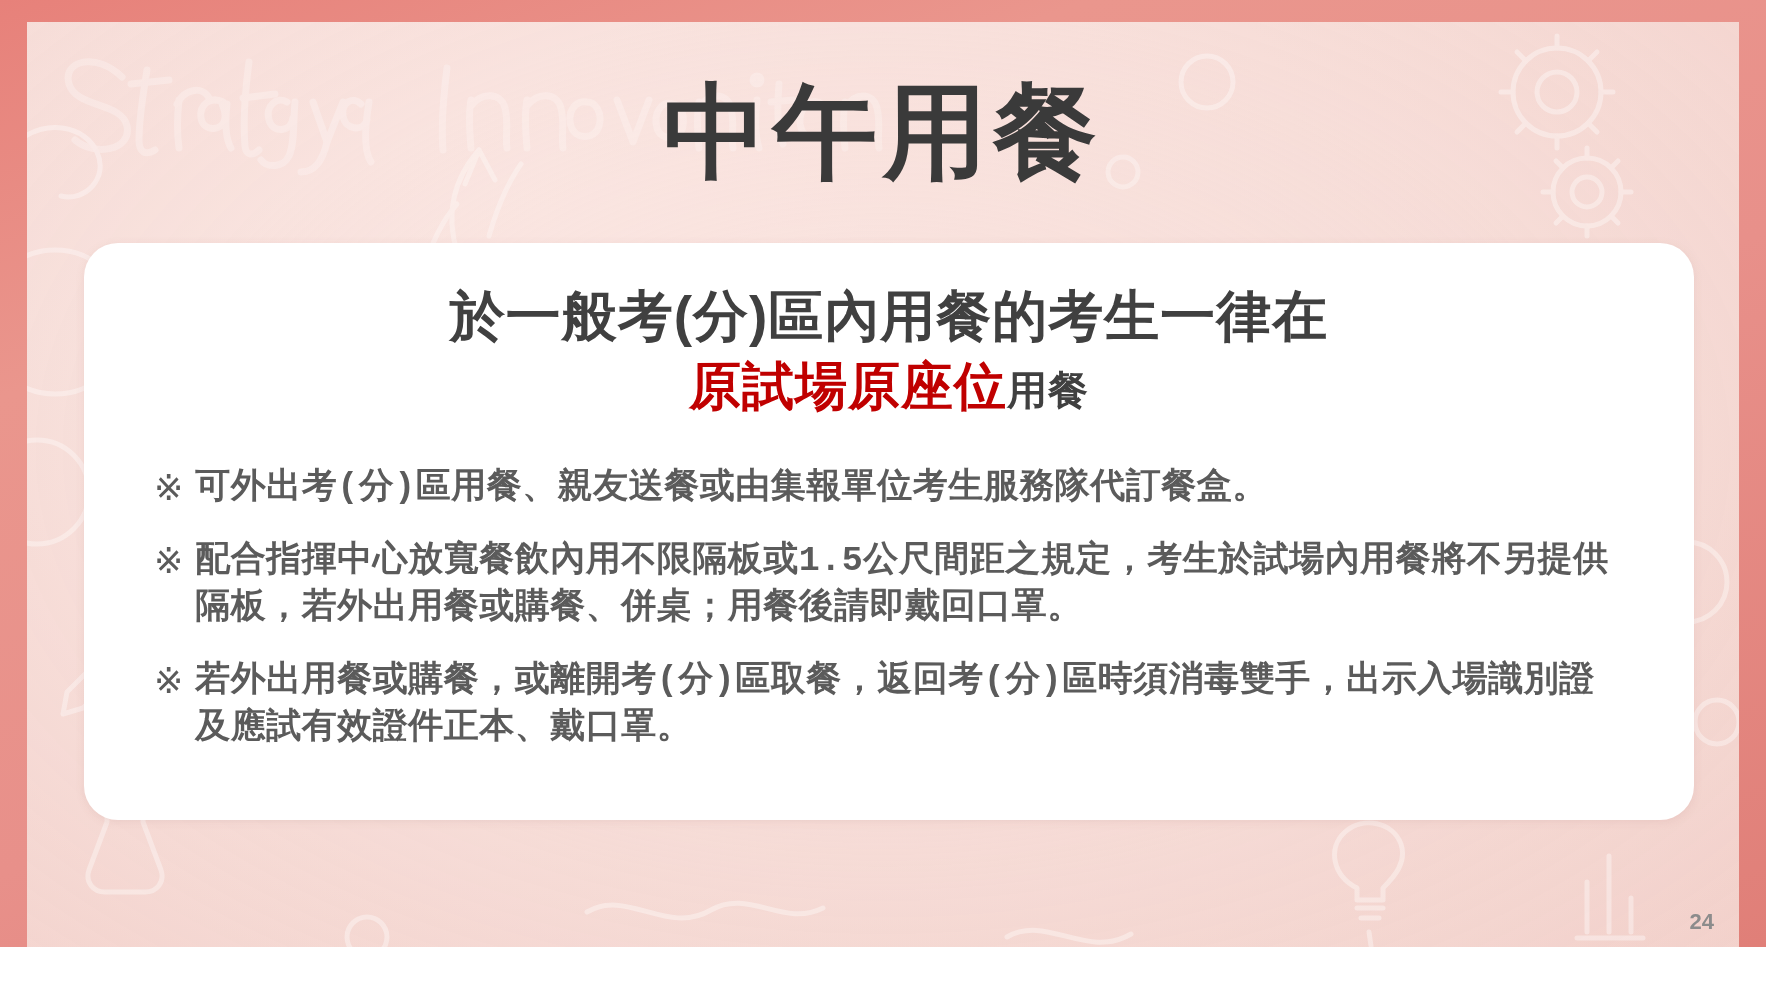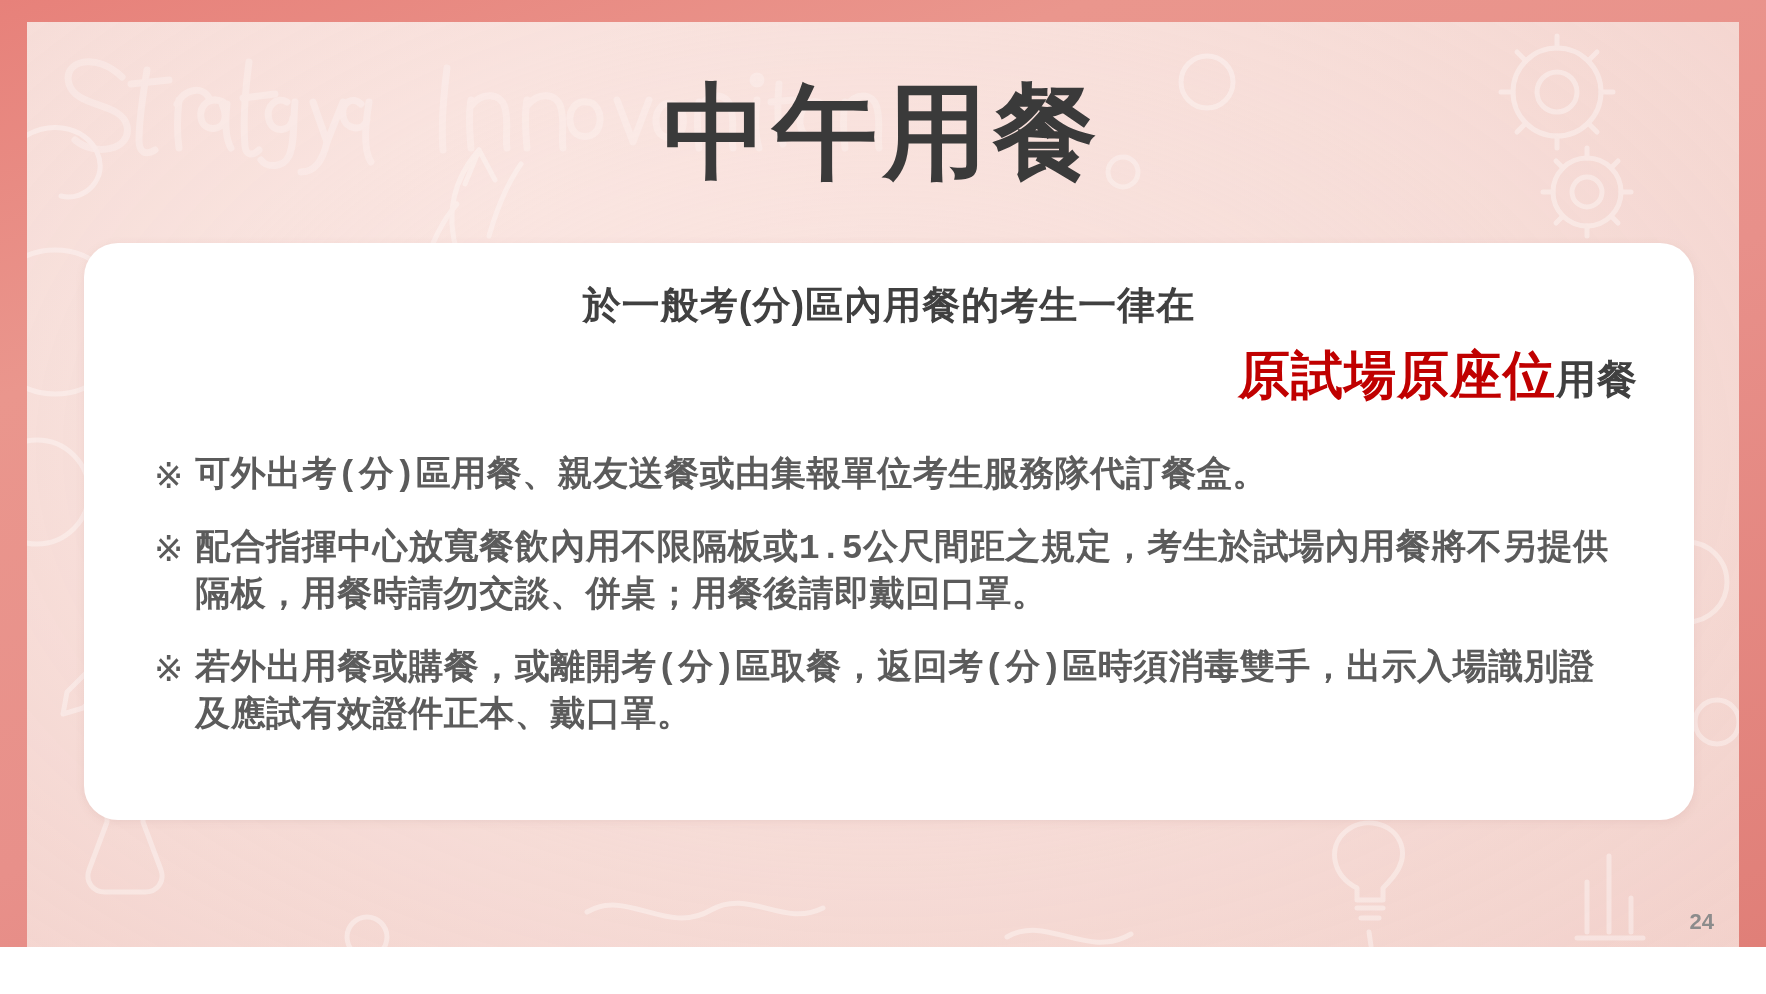--- a/index.html
+++ b/index.html
@@ -83,30 +83,29 @@
     box-sizing: border-box;
   }
 
   
   .headline {
     text-align: center;
     color: #404040;
     font-weight: 700;
   }
   .headline .hl-line1 {
-    font-size: 38px;
+    font-size: 55px;
     line-height: 1.28;
     letter-spacing: 1px;
   }
   .headline .hl-line2 {
     font-size: 45px;
     line-height: 1.3;
     letter-spacing: 1px;
-    margin-top: 12px;
-    text-align: right;
+    margin-top: 2px;
   }
   .hl-red {
     color: #c00000;
     font-size: 52px;
     font-weight: 700;
     letter-spacing: 1px;
   }
   .hl-tail {
     font-size: 40px;
     color: #404040;
@@ -265,21 +264,21 @@
 
       <div class="bullets">
 
         <div class="bullet">
           <span class="bullet-mark">※</span>
           <span class="bullet-text">可外出考(分)區用餐、親友送餐或由集報單位考生服務隊代訂餐盒。</span>
         </div>
 
         <div class="bullet">
           <span class="bullet-mark">※</span>
-          <span class="bullet-text">配合指揮中心放寬餐飲內用不限隔板或1.5公尺間距之規定，考生於試場內用餐將不另提供隔板，用餐時請勿交談、併桌；用餐後請即戴回口罩。</span>
+          <span class="bullet-text">配合指揮中心放寬餐飲內用不限隔板或1.5公尺間距之規定，考生於試場內用餐將不另提供隔板，若外出用餐或購餐、併桌；用餐後請即戴回口罩。</span>
         </div>
 
         <div class="bullet">
           <span class="bullet-mark">※</span>
           <span class="bullet-text">若外出用餐或購餐，或離開考(分)區取餐，返回考(分)區時須消毒雙手，出示入場識別證及應試有效證件正本、戴口罩。</span>
         </div>
 
       </div>
     </div>
   </div>

